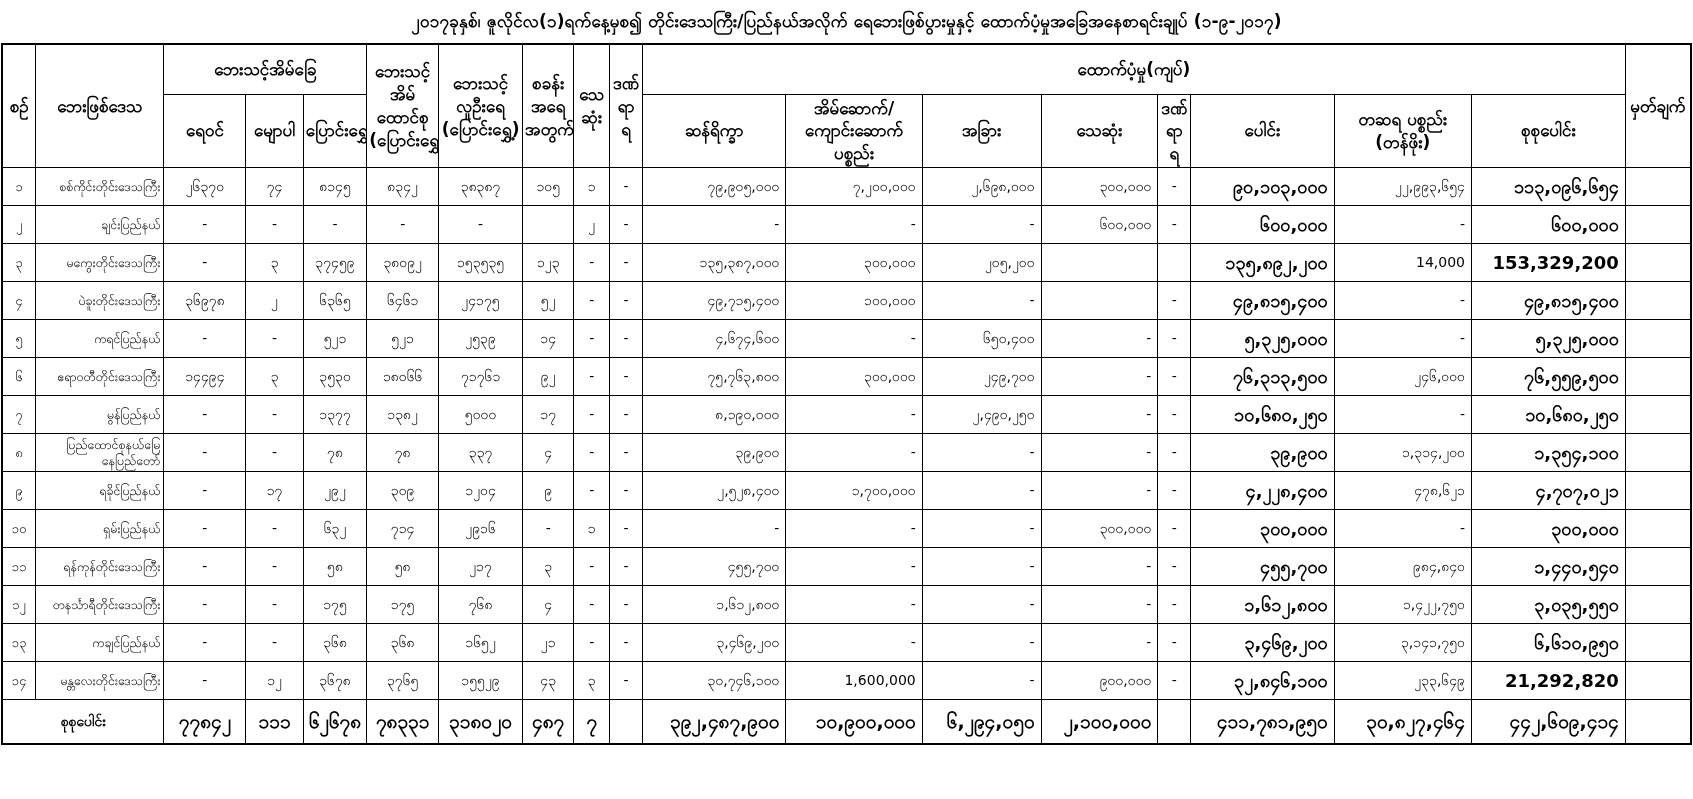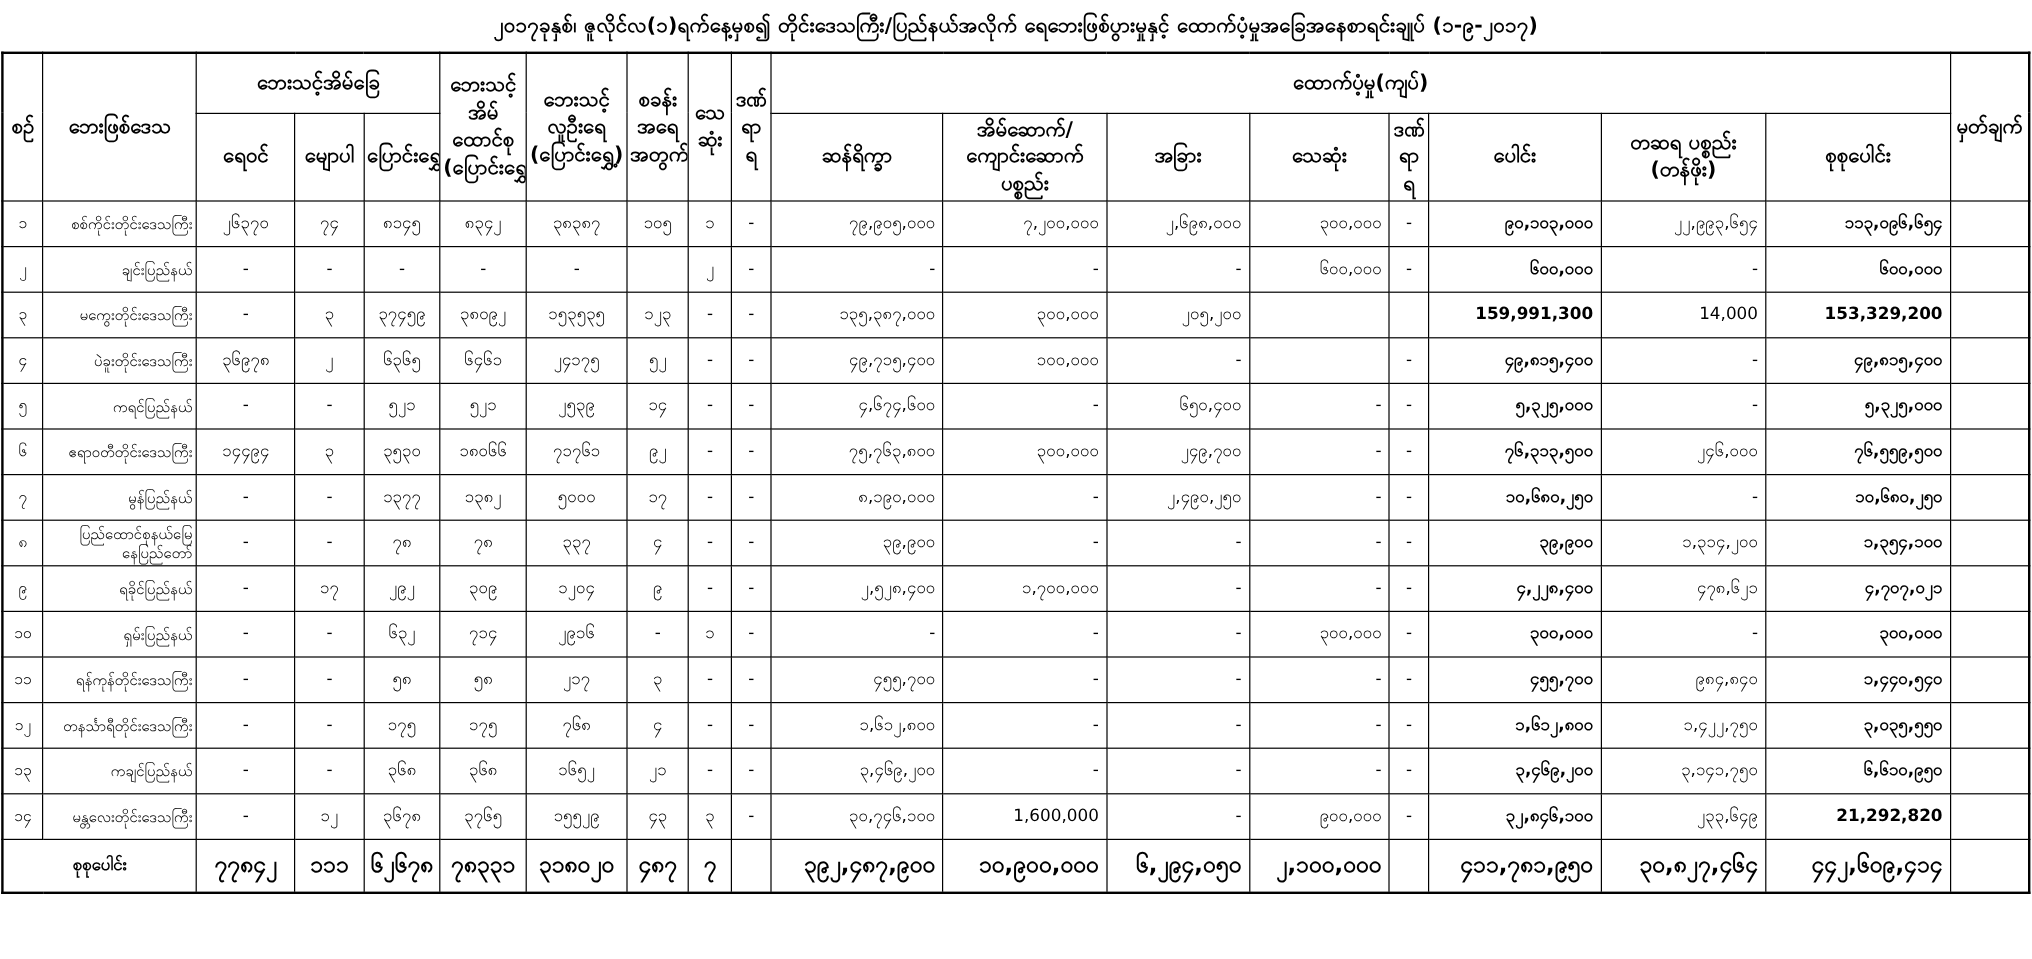--- a/index.html
+++ b/index.html
@@ -9,21 +9,21 @@
   table.rpt{border-collapse:collapse;table-layout:fixed;width:1691px;border:2px solid #000;}
   .rpt th,.rpt td{border:1px solid #000;box-sizing:border-box;overflow:hidden;vertical-align:middle;}
   .rpt th{font-weight:bold;font-size:17px;padding:2px 2px;line-height:1.35;}
   .rpt thead tr.tier1 th{height:50px;}
   .rpt thead tr.tier2 th{height:64px;}
   .rpt td{font-size:14px;height:38px;padding:2px 3px;line-height:1.25;}
   .rpt td.no{text-align:center;font-size:13px;}
   .rpt td.rg{text-align:right;font-size:12.5px;padding-left:4px;line-height:1.3;}
   .rpt td.c{text-align:center;}
   .rpt td.r{text-align:right;padding-right:6px;}
-  .rpt td.b{font-weight:bold;font-size:14px;}
+  .rpt td.b{font-weight:bold;font-size:18px;}
   .rpt tr.total td{font-weight:bold;height:44px;font-size:19px;}
   .rpt tr.total td.lbl{text-align:center;font-size:14px;}
 </style>
 </head>
 <body>
 
 <div class="page">
   <div class="title">၂၀၁၇ခုနှစ်၊ ဇူလိုင်လ(၁)ရက်နေ့မှစ၍ တိုင်းဒေသကြီး/ပြည်နယ်အလိုက် ရေဘေးဖြစ်ပွားမှုနှင့် ထောက်ပံ့မှုအခြေအနေစာရင်းချုပ် (၁-၉-၂၀၁၇)</div>
 
   <table class="rpt">
@@ -127,21 +127,21 @@
           <td class="c">၃၈၀၉၂</td>
           <td class="c">၁၅၃၅၃၅</td>
           <td class="c">၁၂၃</td>
           <td class="c">-</td>
           <td class="c">-</td>
           <td class="r">၁၃၅,၃၈၇,၀၀၀</td>
           <td class="r">၃၀၀,၀၀၀</td>
           <td class="r">၂၀၅,၂၀၀</td>
           <td class="r"></td>
           <td class="c"></td>
-          <td class="r b">159,991,300</td>
+          <td class="r b">၁၃၅,၈၉၂,၂၀၀</td>
           <td class="r">14,000</td>
           <td class="r b">153,329,200</td>
           <td class="c"></td>
         </tr>
         <tr>
           <td class="no">၄</td>
           <td class="rg">ပဲခူးတိုင်းဒေသကြီး</td>
           <td class="c">၃၆၉၇၈</td>
           <td class="c">၂</td>
           <td class="c">၆၃၆၅</td>

